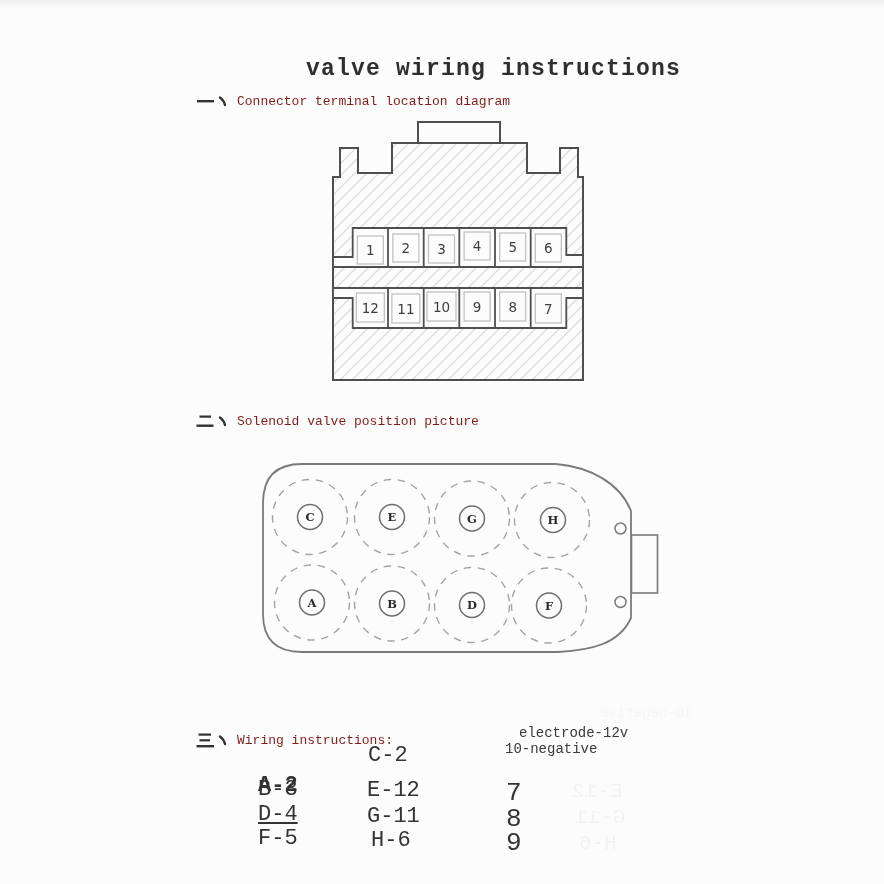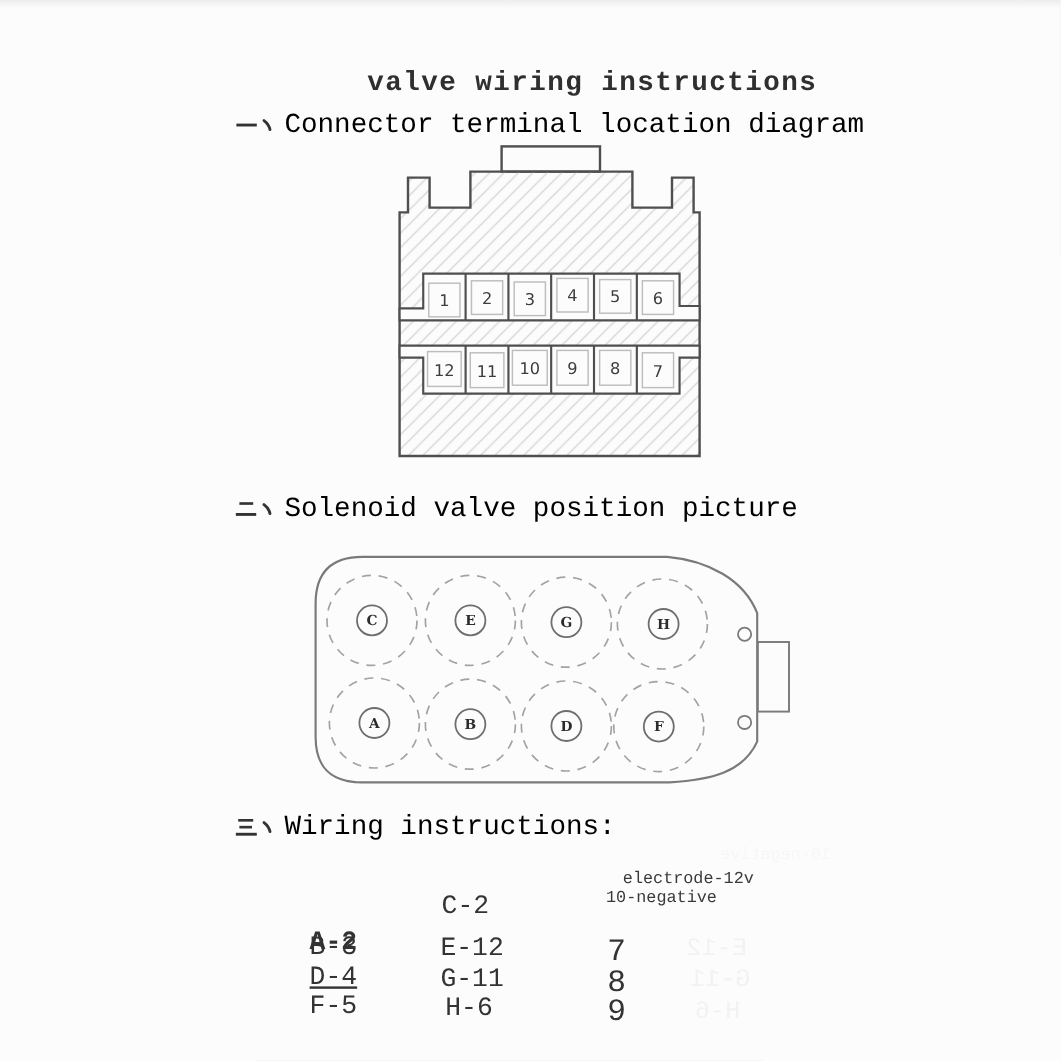--- a/index.html
+++ b/index.html
@@ -4,21 +4,21 @@
 <style>
   html,body{margin:0;padding:0;background:#e9e9e9;}
   .page{position:relative;width:884px;height:884px;background:#fcfcfc;overflow:hidden;
         font-family:"Liberation Mono","DejaVu Sans Mono",monospace;color:#2e2e2e;}
   .top-edge{position:absolute;left:0;top:0;width:884px;height:7px;
             background:linear-gradient(#ededed,#fcfcfc);}
   .title{position:absolute;font-weight:bold;font-size:23px;color:#2f2f2f;white-space:nowrap;}
   .title.l1{left:224px;top:27px;letter-spacing:-0.8px;}
   .title.l2{left:306px;top:56px;letter-spacing:1.2px;}
   .heading{position:absolute;left:196px;display:flex;align-items:center;gap:7px;
-           font-size:23px;color:#000000;white-space:nowrap;}
+           font-size:13px;color:#7f1d1d;white-space:nowrap;}
   .heading .marker{display:inline-block;width:34px;height:20px;}
   .diagram-svg{position:absolute;}
   .wire{position:absolute;font-size:22px;color:#333;white-space:nowrap;line-height:1;}
   .wire.big{font-size:26px;}
   .wire.small{font-size:14px;color:#3a3a3a;}
   .ghost{position:absolute;font-size:21px;color:#8a93a0;opacity:0.09;
          transform:scaleX(-1);filter:blur(0.6px);white-space:nowrap;line-height:1;}
   .ghost.faintest{opacity:0.05;font-size:14px;}
 </style>
 </head>
@@ -184,21 +184,21 @@
         <text x="472" y="609">D</text>
       </g>
       <g>
         <circle cx="549" cy="605.5" r="37.5" fill="none" stroke="#a3a3a3" stroke-width="1.4" stroke-dasharray="7.5 6.5"></circle>
         <circle cx="549" cy="605.5" r="12.5" fill="none" stroke="#6e6e6e" stroke-width="1.5"></circle>
         <text x="549" y="609.5">F</text>
       </g>
     </g>
   </svg>
 
-  <div class="heading" style="top:676px;justify-content:center;">
+  <div class="heading" style="top:730px;justify-content:center;">
     <span class="marker">
       <svg width="34" height="20" viewBox="0 0 34 20">
         <rect x="2.5" y="3.5" width="12.5" height="2.2" fill="#333"></rect>
         <rect x="3.5" y="9.2" width="10.5" height="2.2" fill="#333"></rect>
         <rect x="0.5" y="15" width="17.5" height="2.4" fill="#333"></rect>
         <path d="M24,6.5 Q28,9.5 29,14" stroke="#333" stroke-width="2.4" fill="none" stroke-linecap="round"></path>
       </svg>
     </span>
     <span class="htext">Wiring instructions:</span>
   </div>

